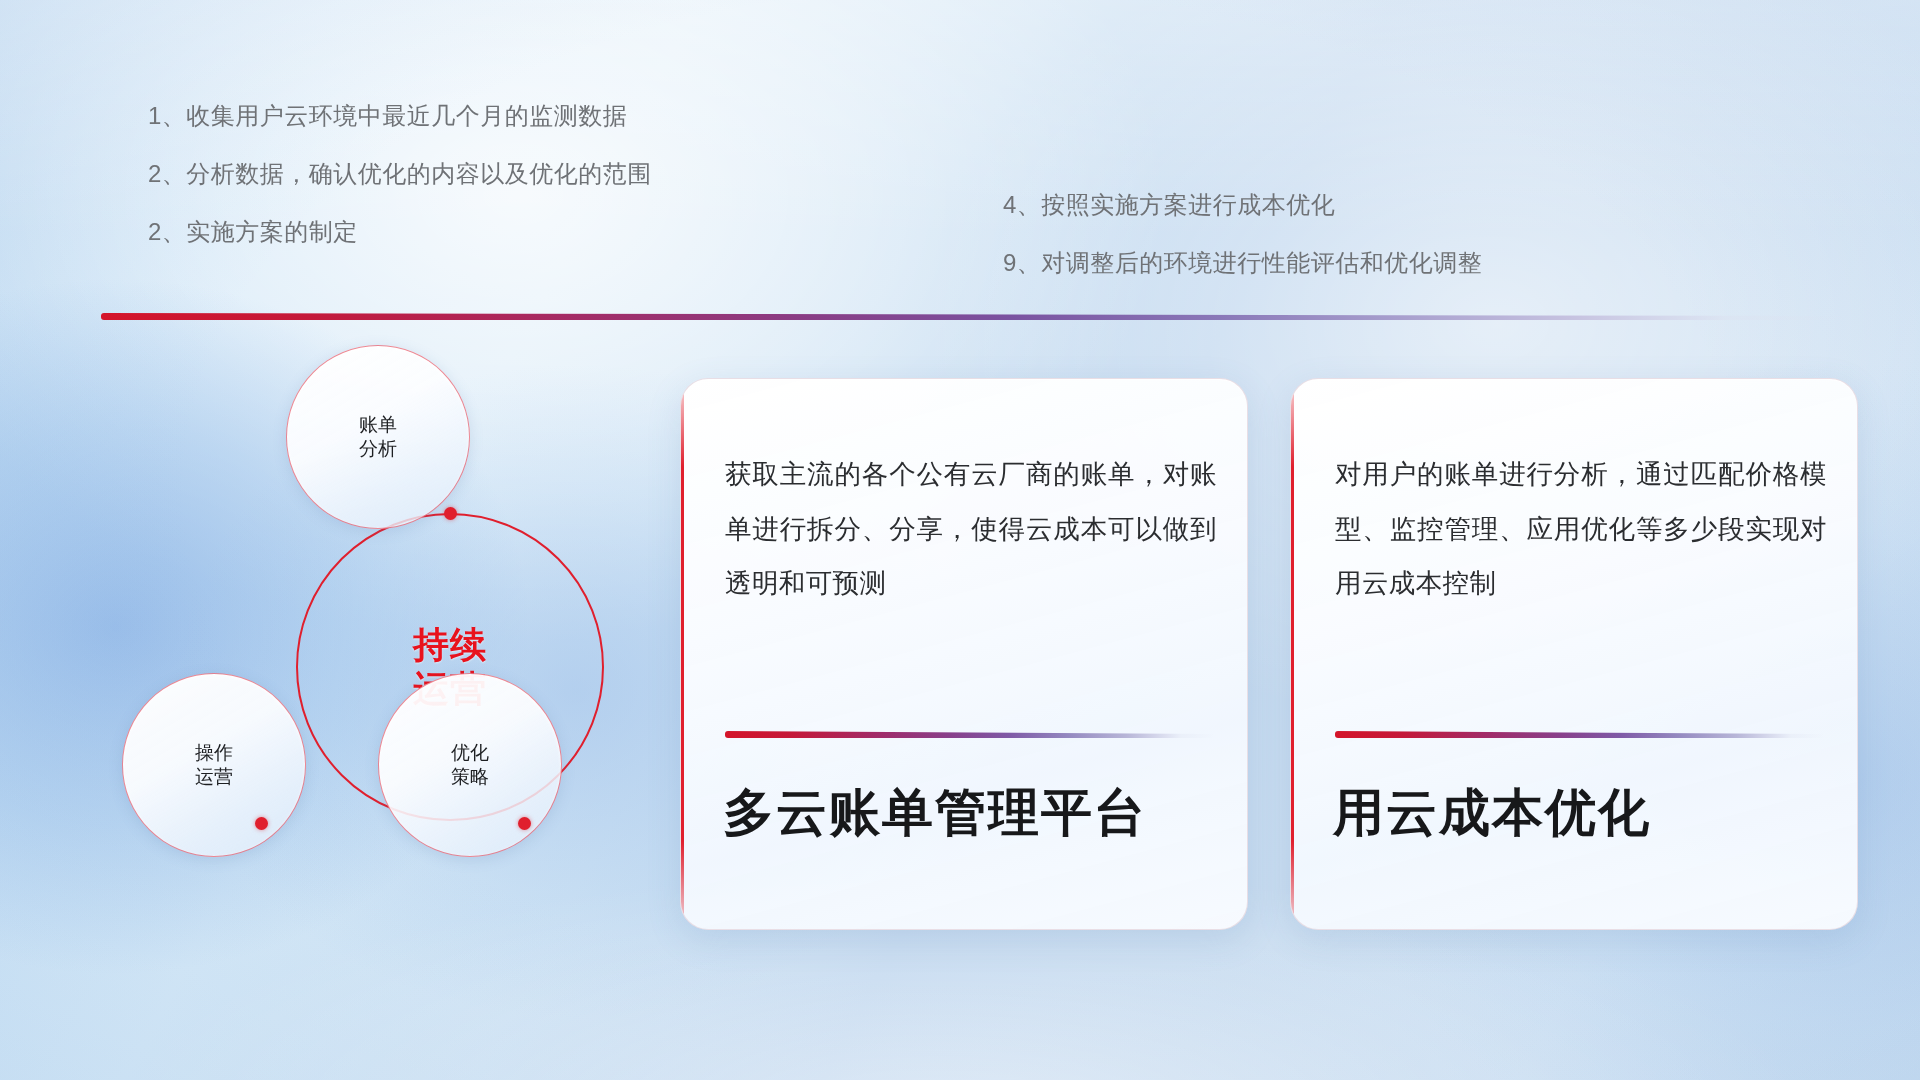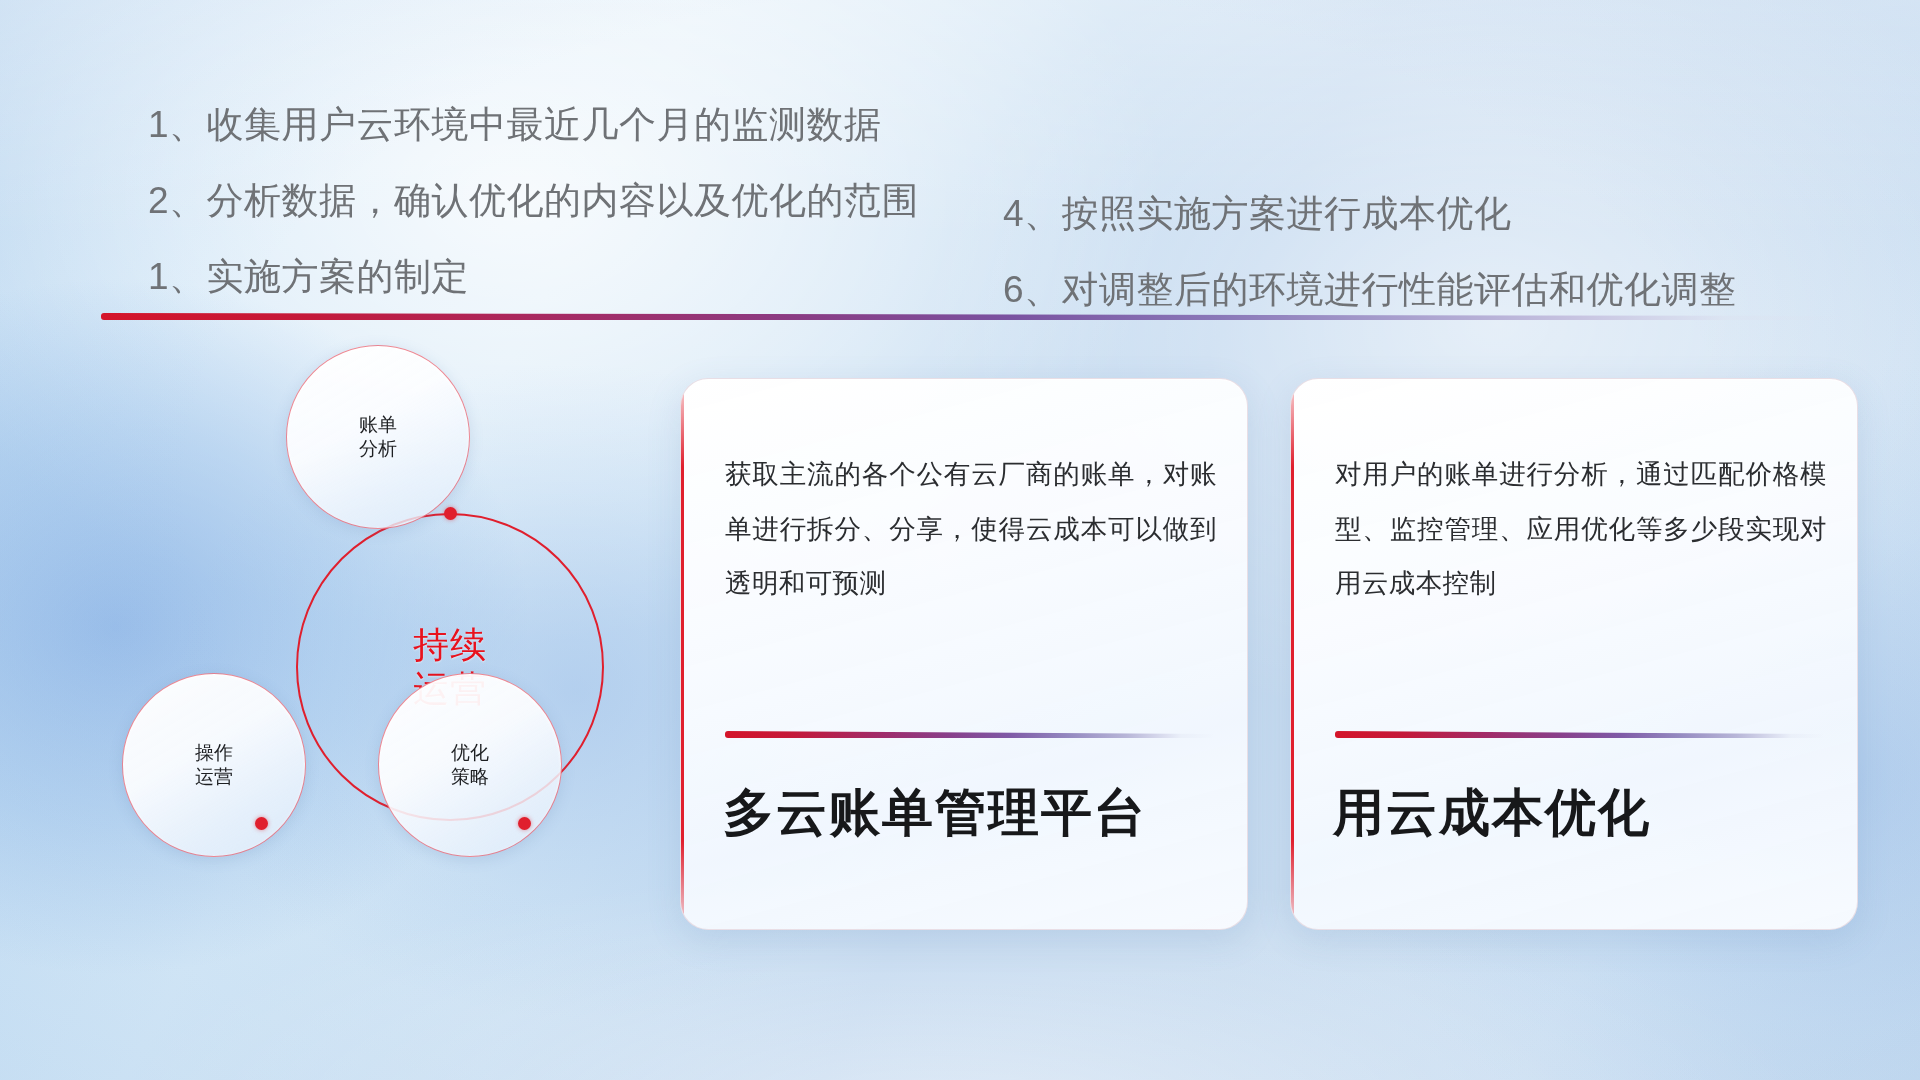--- a/index.html
+++ b/index.html
@@ -54,21 +54,21 @@
   }
   .bg-vig {
     background:radial-gradient(ellipse 1400px 900px at 50% 45%,
       rgba(255,255,255,0) 55%, rgba(140,180,225,0.20) 100%);
   }
 
   
   #content { position:absolute; inset:0; z-index:3; }
 
   
-  .bullets { position:absolute; color:#6f7276; font-size:37px; letter-spacing:0.5px; }
+  .bullets { position:absolute; color:#6f7276; font-size:24px; letter-spacing:0.5px; }
   .bullets .line { white-space:nowrap; margin-bottom:26px; }
   #bullets-left  { left:148px; top:100px; }
   #bullets-right { left:1003px; top:155px;margin-top:34px; }
 
   
   #top-rule {
     position:absolute; left:101px; top:313px; width:1748px; height:7px;
     background:linear-gradient(to right,
       #d4142a 0%, #c4193a 12%, #a62a63 26%, #8a3c84 40%,
       #7a52a0 52%, #8a78b8 64%, #a79ecd 74%, #c6c2e0 84%,
@@ -108,21 +108,21 @@
     position:absolute; width:13px; height:13px; border-radius:50%;
     background:#e01f2d; box-shadow:0 0 4px rgba(224,31,45,0.5);
   }
   #dot-top   { left:344px; top:152px; }
   #dot-left  { left:155px; top:462px; }
   #dot-right { left:418px; top:462px; }
 
   .venn-core {
     position:absolute; left:196px; top:158px; width:308px; height:308px;
     display:flex; flex-direction:column; align-items:center; justify-content:center;
-    color:#e8121d; font-weight:normal; font-size:36px; line-height:1.22;
+    color:#e8121d; font-weight:bold; font-size:36px; line-height:1.22;
     letter-spacing:1px; text-align:center; text-shadow:0 1px 2px rgba(255,255,255,0.55);
   }
 
   
   .card {
     position:absolute; top:378px; width:568px; height:552px;
     border-radius:28px;
     border:1.4px solid rgba(232,220,228,0.95);
     background:linear-gradient(165deg,
       rgba(255,255,255,0.985) 0%,
@@ -173,26 +173,26 @@
   <div class="bg-layer bg-white-bottom"></div>
   <div class="bg-layer bg-top-white"></div>
   <div class="bg-layer bg-vig"></div>
 </div>
 
 <div id="content">
 
   <div class="bullets" id="bullets-left">
     <div class="line">1、收集用户云环境中最近几个月的监测数据</div>
     <div class="line">2、分析数据，确认优化的内容以及优化的范围</div>
-    <div class="line">1、实施方案的制定</div>
+    <div class="line">2、实施方案的制定</div>
   </div>
 
   <div class="bullets" id="bullets-right">
     <div class="line">4、按照实施方案进行成本优化</div>
-    <div class="line">6、对调整后的环境进行性能评估和优化调整</div>
+    <div class="line">9、对调整后的环境进行性能评估和优化调整</div>
   </div>
 
   <div id="top-rule"></div>
 
   <div id="venn">
 
     <div class="ring-center"></div>
 
     <div class="venn-core">
       <span>持续</span>

